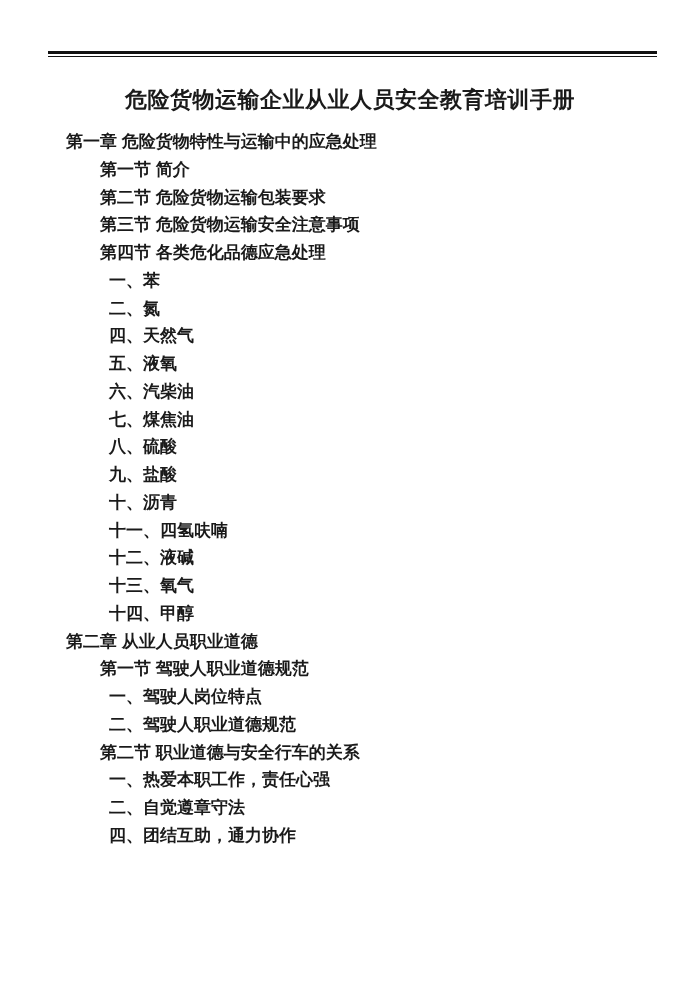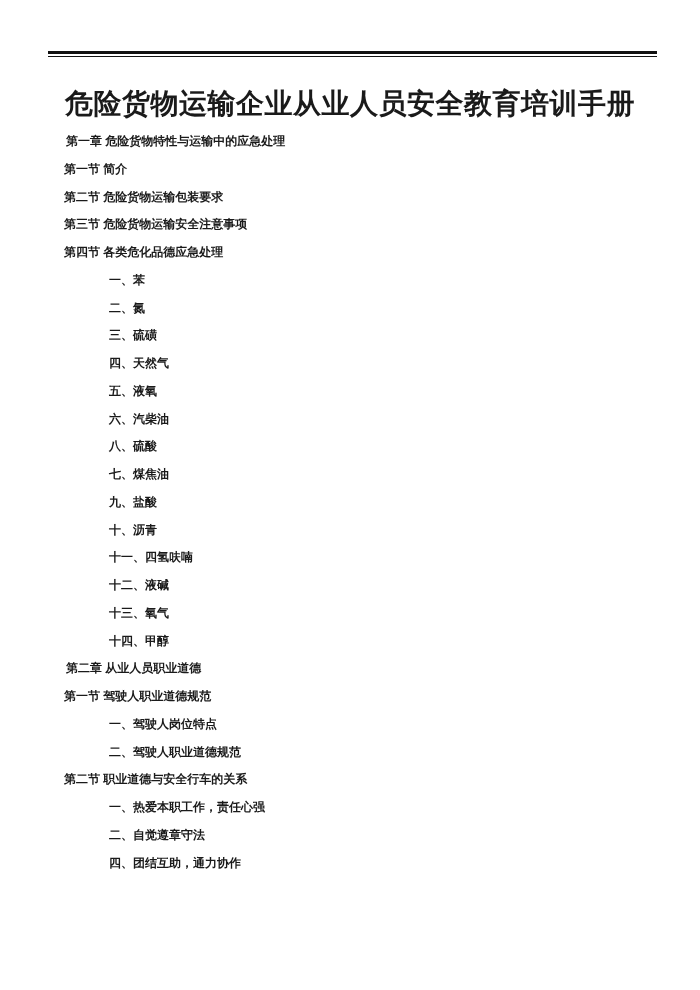--- a/index.html
+++ b/index.html
@@ -25,63 +25,62 @@
     height: 2px;
     border-top: 3px solid #111111;
     border-bottom: 1px solid #111111;
   }
   .doc-title {
     position: absolute;
     top: 85px;
     left: 0;
     width: 700px;
     text-align: center;
-    font-size: 28px;
+    font-size: 22px;
     font-weight: bold;
     letter-spacing: 0.5px;
     white-space: nowrap;
     font-family: Liberation Mono, monospace;
   }
   .toc-list {
     position: absolute;
     top: 128px;
     left: 0;
     width: 700px;
   }
   .line {
     height: 27.75px;
     line-height: 27.75px;
-    font-size: 12px;
+    font-size: 17px;
     font-weight: bold;
     white-space: nowrap;
   }
   .level-chapter { padding-left: 66px; }
-  .level-section { padding-left: 64px; }
+  .level-section { padding-left: 100px; }
   .level-item    { padding-left: 109px; }
 </style>
 </head>
 <body>
 
 <div class="page">
   <div class="header-rule"></div>
   <div class="doc-title">危险货物运输企业从业人员安全教育培训手册</div>
   <div class="toc-list">
       <div class="line level-chapter">第一章 危险货物特性与运输中的应急处理</div>
       <div class="line level-section">第一节 简介</div>
       <div class="line level-section">第二节 危险货物运输包装要求</div>
       <div class="line level-section">第三节 危险货物运输安全注意事项</div>
       <div class="line level-section">第四节 各类危化品德应急处理</div>
       <div class="line level-item">一、苯</div>
       <div class="line level-item">二、氮</div>
-      <div class="line level-item">三、硫磺</div>
       <div class="line level-item">四、天然气</div>
       <div class="line level-item">五、液氧</div>
       <div class="line level-item">六、汽柴油</div>
+      <div class="line level-item">七、煤焦油</div>
       <div class="line level-item">八、硫酸</div>
-      <div class="line level-item">七、煤焦油</div>
       <div class="line level-item">九、盐酸</div>
       <div class="line level-item">十、沥青</div>
       <div class="line level-item">十一、四氢呋喃</div>
       <div class="line level-item">十二、液碱</div>
       <div class="line level-item">十三、氧气</div>
       <div class="line level-item">十四、甲醇</div>
       <div class="line level-chapter">第二章 从业人员职业道德</div>
       <div class="line level-section">第一节 驾驶人职业道德规范</div>
       <div class="line level-item">一、驾驶人岗位特点</div>
       <div class="line level-item">二、驾驶人职业道德规范</div>

